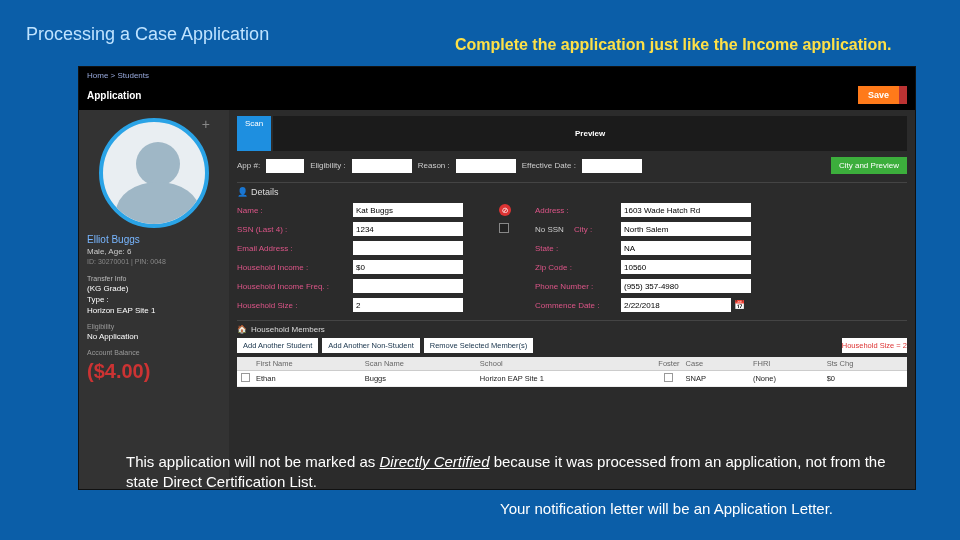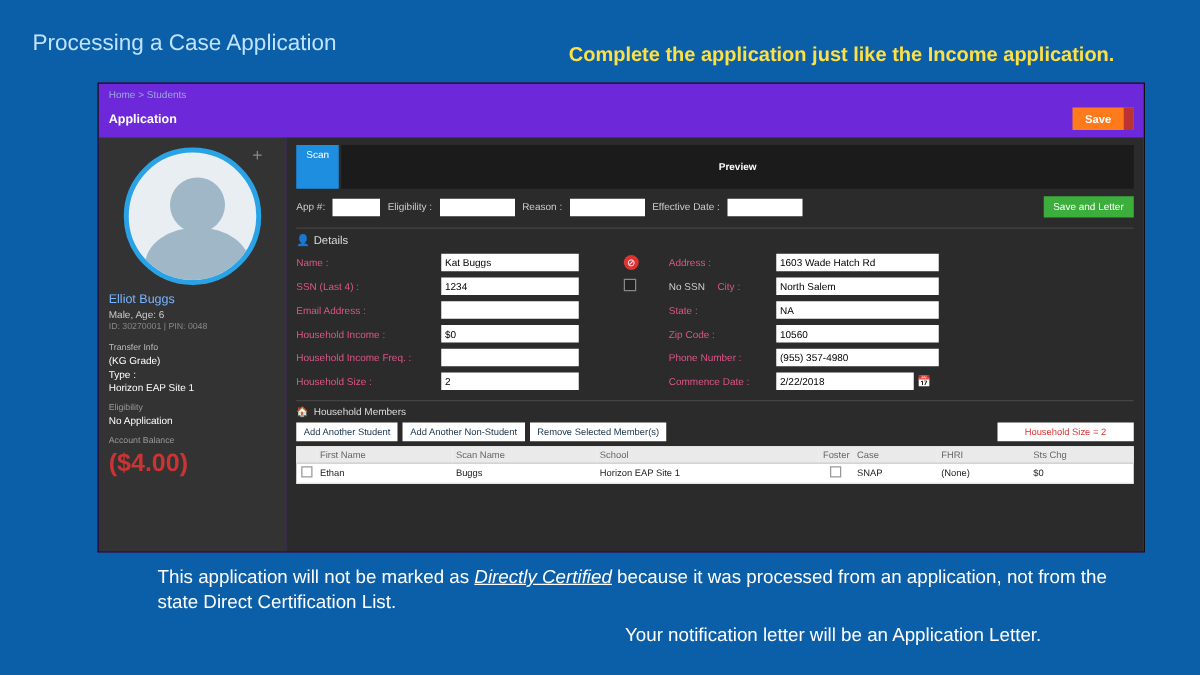--- a/index.html
+++ b/index.html
@@ -3,22 +3,22 @@
 <meta charset="utf-8">
 <style>
   * { box-sizing: border-box; margin: 0; padding: 0; }
   html, body { width: 960px; height: 540px; font-family: "Segoe UI", Arial, sans-serif; }
   body { background: #0b5ea8; color: #fff; position: relative; }
 
   .slide-title { position: absolute; left: 26px; top: 24px; color: #bfe3ff; font-size: 18px; }
   .slide-sub   { position: absolute; left: 455px; top: 36px; color: #fde047; font-size: 16px; font-weight: 600; }
 
   .app-window {
-    position: absolute; left: 78px; top: 66px; width: 838px; height: 376px;
-    background: #6d28d9; color: #ddd; font-size: 8px; overflow: hidden;
+    position: absolute; left: 78px; top: 66px; width: 838px; height: 424px;
+    background: #000000; color: #ddd; font-size: 8px; overflow: hidden;
     border: 1px solid #111;
   }
   .breadcrumbs { padding: 4px 8px; color: #9ad; font-size: 8px; }
   .page-hdr   { padding: 2px 8px 6px; color: #fff; font-weight: bold; font-size: 10px; display:flex; justify-content:space-between; align-items:center;}
   .save-btn { background:#ff7a1a; color:#fff; padding:4px 10px; font-size:9px; border-right: 8px solid #b33; }
 
   .body-row { display:flex; height: calc(100% - 40px); }
   .profile-col { width: 150px; background:#333; padding:8px; position:relative; }
   .avatar-wrap { width:120px; height:110px; margin:0 auto; position:relative; }
   .avatar-ring { width:110px; height:110px; border:4px solid #2aa3e6; border-radius:50%; margin:0 auto; background:#e9eef2; position:relative; overflow:hidden;}
@@ -50,21 +50,21 @@
 
   .grid2 { display:grid; grid-template-columns: 110px 140px 30px 80px 150px; row-gap:5px; column-gap:6px; align-items:center; font-size:8px;}
   .grid2 .lbl, .grid2 .lblw { font-size:8px; }
   .red-circ { width:12px;height:12px;border-radius:50%;background:#d33;color:#fff;display:flex;align-items:center;justify-content:center;font-size:8px;}
   .chk { width:10px;height:10px;border:1px solid #888;background:#222;display:inline-block;}
   .cal { color:#1e8fe0; font-size:9px; margin-left:3px;}
 
   .hm-hdr { display:flex; justify-content:space-between; align-items:center; border-top:1px solid #444; margin-top:8px; padding-top:4px;}
   .btnrow { display:flex; gap:4px;}
   .smbtn { background:#fff; color:#16324a; padding:3px 6px; font-size:7.5px;}
-  .hhsize { background:#fff; color:#d33; padding:3px 22px; font-size:7.5px;text-align:right;}
+  .hhsize { background:#fff; color:#d33; padding:3px 0; font-size:7.5px;text-align:right;}
 
   table.members { width:100%; border-collapse:collapse; margin-top:4px; font-size:7.5px; background:#fff; color:#222;}
   table.members th { background:#eaeaea; color:#666; font-weight:normal; padding:2px 3px; text-align:left; border-bottom:1px solid #ccc;}
   table.members td { padding:2px 3px; border-bottom:1px solid #eee;}
   table.members td.chkcell { width:16px; text-align:center;}
   .tchk { width:9px;height:9px;border:1px solid #999;display:inline-block;}
 
   .footnote { position:absolute; left:126px; top:452px; right:60px; color:#fff; font-size:15px; line-height:1.35;}
   .footnote em { font-style: italic; text-decoration: underline; }
   .foot2 { position:absolute; left:500px; top:500px; right:40px; color:#fff; font-size:15px;}
@@ -113,21 +113,21 @@
 
       <div class="toprow">
         <span class="lblw">App #:</span>
         <input class="inp w30" value="" style="">
         <span class="lblw">Eligibility :</span>
         <input class="inp w50" value="" style="">
         <span class="lblw">Reason :</span>
         <input class="inp w50" value="" style="">
         <span class="lblw">Effective Date :</span>
         <input class="inp w50" value="" style="">
-        <span class="save-prev">Save and Letter</span>
+        <span class="save-prev">City and Preview</span>
       </div>
 
       <div class="section-hdr">
         <span class="ico" style="color:#e67">👤</span>
         <span>Details</span>
       </div>
 
       <div class="grid2">
         <span class="lbl">Name :</span>
         <input class="inp w100" value="Kat Buggs" style="">

